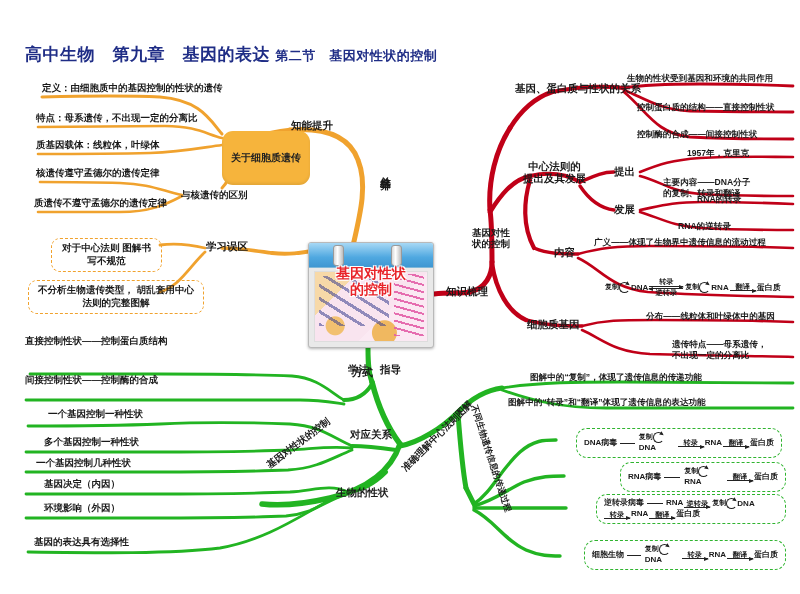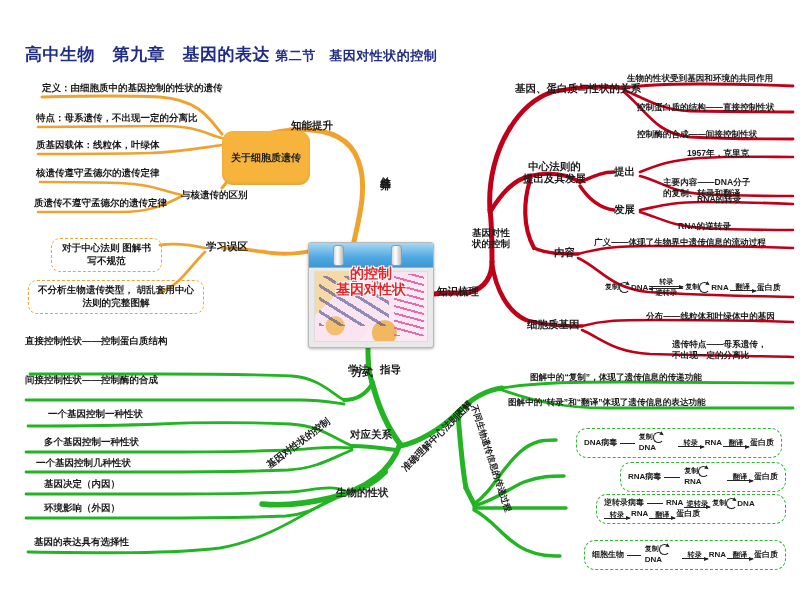--- a/index.html
+++ b/index.html
@@ -177,22 +177,22 @@
 
   <div id="thumb">
     <div class="bar"></div>
     <div class="ring r1"></div>
     <div class="ring r2"></div>
     <div class="pic">
       <div class="dots"></div>
       <div class="dna"></div>
     </div>
     <div class="ttl">
+      <div>基因对性状</div>
       <div>的控制</div>
-      <div>基因对性状</div>
     </div>
   </div>
 
   <div class="lbl t11" style="left:380px;top:168px;writing-mode:vertical-rl;letter-spacing:1px;">总结升华</div>
 
   <div class="pill" style="left:222px;top:131px;">关于细胞质遗传</div>
 
   <div class="lbl t11" style="left:291px;top:119px;">知能提升</div>
 
   <div class="lbl t10" style="left:181px;top:190px;">与核遗传的区别</div>
@@ -203,21 +203,21 @@
   <div class="lbl t10" style="left:36px;top:113px;">特点：母系遗传，不出现一定的分离比</div>
   <div class="lbl t10" style="left:36px;top:140px;">质基因载体：线粒体，叶绿体</div>
   <div class="lbl t10" style="left:36px;top:168px;">核遗传遵守孟德尔的遗传定律</div>
   <div class="lbl t10" style="left:34px;top:198px;">质遗传不遵守孟德尔的遗传定律</div>
 
   <div class="dashbox" style="left:28px;top:280px;width:160px;">不分析生物遗传类型，
 胡乱套用中心法则的完整图解</div>
   <div class="dashbox" style="left:51px;top:238px;width:95px;">对于中心法则
 图解书写不规范</div>
 
-  <div class="lbl t11" style="left:437px;top:285px;">知识梳理</div>
+  <div class="lbl t11" style="left:446px;top:285px;">知识梳理</div>
 
   <div class="lbl t10" style="left:472px;top:228px;text-align:left;">
     <div>基因对性</div>
     <div>状的控制</div>
   </div>
 
   <div class="lbl t11" style="left:483px;top:82px;margin-left:32px;">基因、蛋白质与性状的关系</div>
   <div class="lbl t9" style="left:627px;top:74px;">生物的性状受到基因和环境的共同作用</div>
   <div class="lbl t9" style="left:637px;top:103px;">控制蛋白质的结构——直接控制性状</div>
   <div class="lbl t9" style="left:637px;top:130px;">控制酶的合成——间接控制性状</div>

